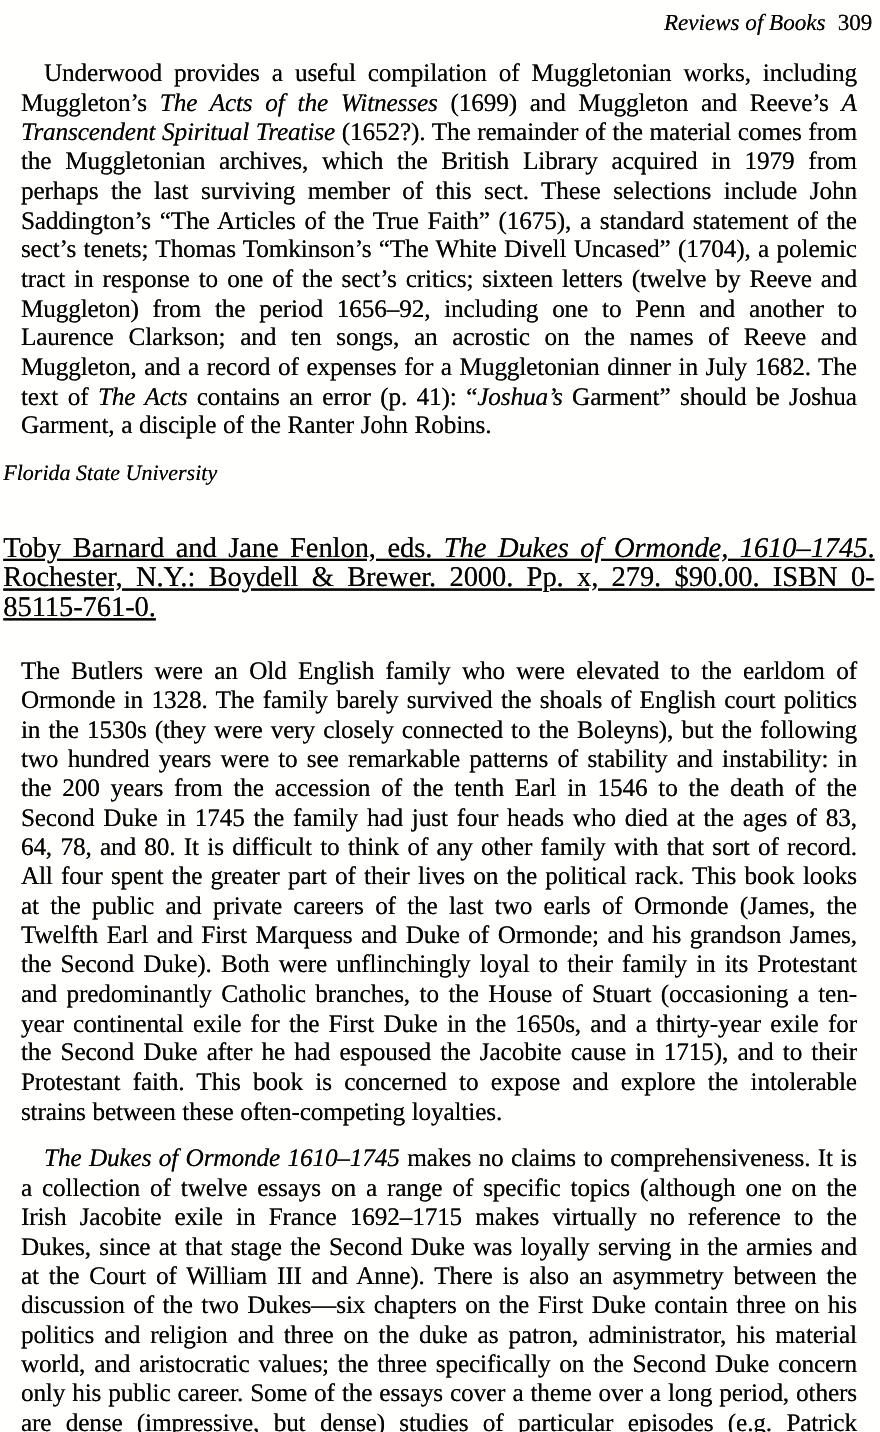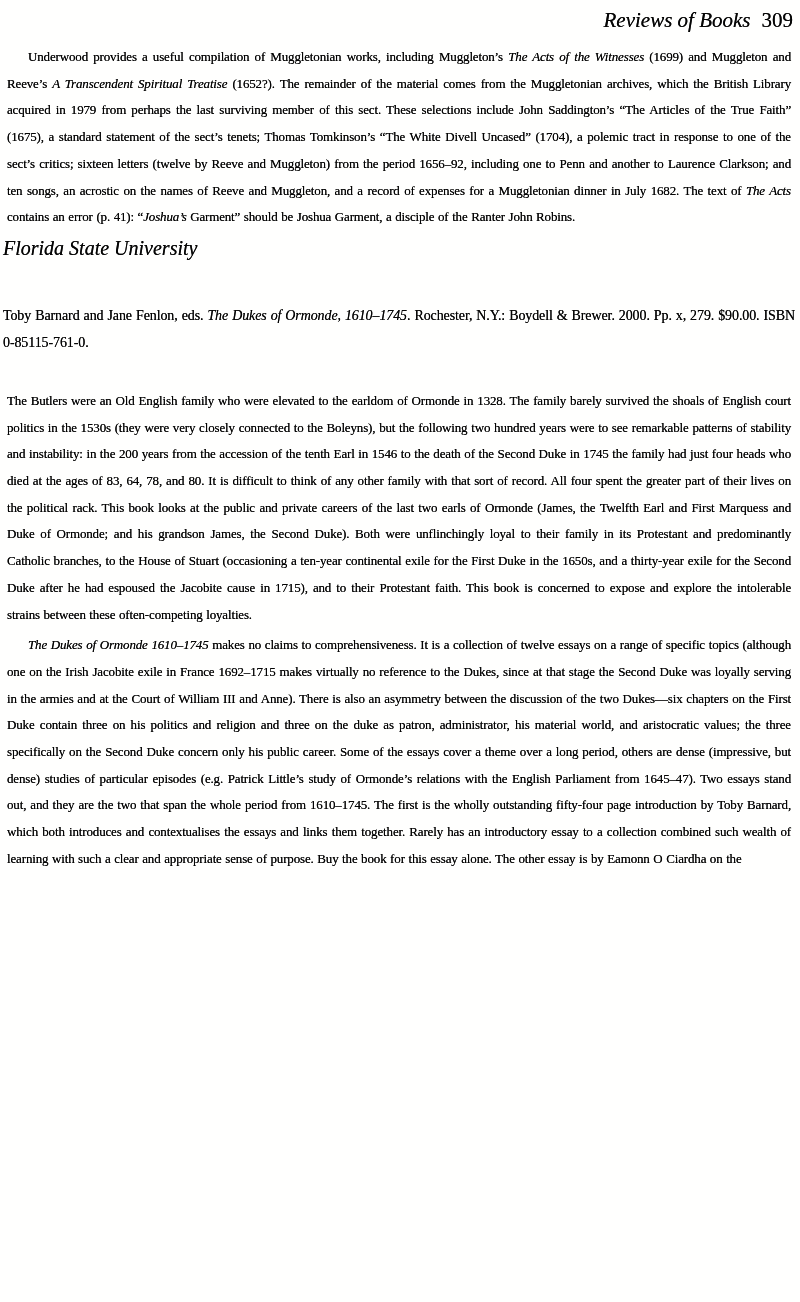--- a/index.html
+++ b/index.html
@@ -16,33 +16,33 @@
     color: #050505;
     font-family: "Liberation Serif", "DejaVu Serif", serif;
     padding: 8px 5px 0 3px;
     overflow: hidden;
     text-shadow: 0 0 0.45px rgba(0,0,0,0.85);
   }
   .running-head {
     text-align: right;
     font-size: 21px;
     line-height: 24px;
-    margin: 0 2px 12px 0;
+    margin: 0 2px 22px 0;
     white-space: nowrap;
   }
   .running-head .journal-title {
     font-style: italic;
   }
   .running-head .page-num {
     font-style: normal;
     margin-left: 11px;
   }
   .para {
-    margin: 4px;
-    font-size: 13px;
+    margin: 16px;
+    font-size: 23px;
     line-height: 26.7px;
     text-align: justify;
     letter-spacing: -0.15px;
     word-spacing: 0.5px;
   }
   .para.first-indent {
     text-indent: 21px;
   }
   .attribution-row {
     display: flex;
@@ -54,24 +54,25 @@
   }
   .affiliation {
     font-style: italic;
   }
   .reviewer {
     font-variant: small-caps;
     letter-spacing: 0.6px;
   }
   .citation {
     margin: 40px 0 0 0;
-    font-size: 14px;
+    font-size: 26px;
     line-height: 27px;
     text-align: justify;
     letter-spacing: -0.1px;
+    text-decoration: underline;
   }
   .review-body {
     margin-top: 32px;
   }
   i { font-style: italic; }
 </style>
 </head>
 <body>
 
 <div class="page">

